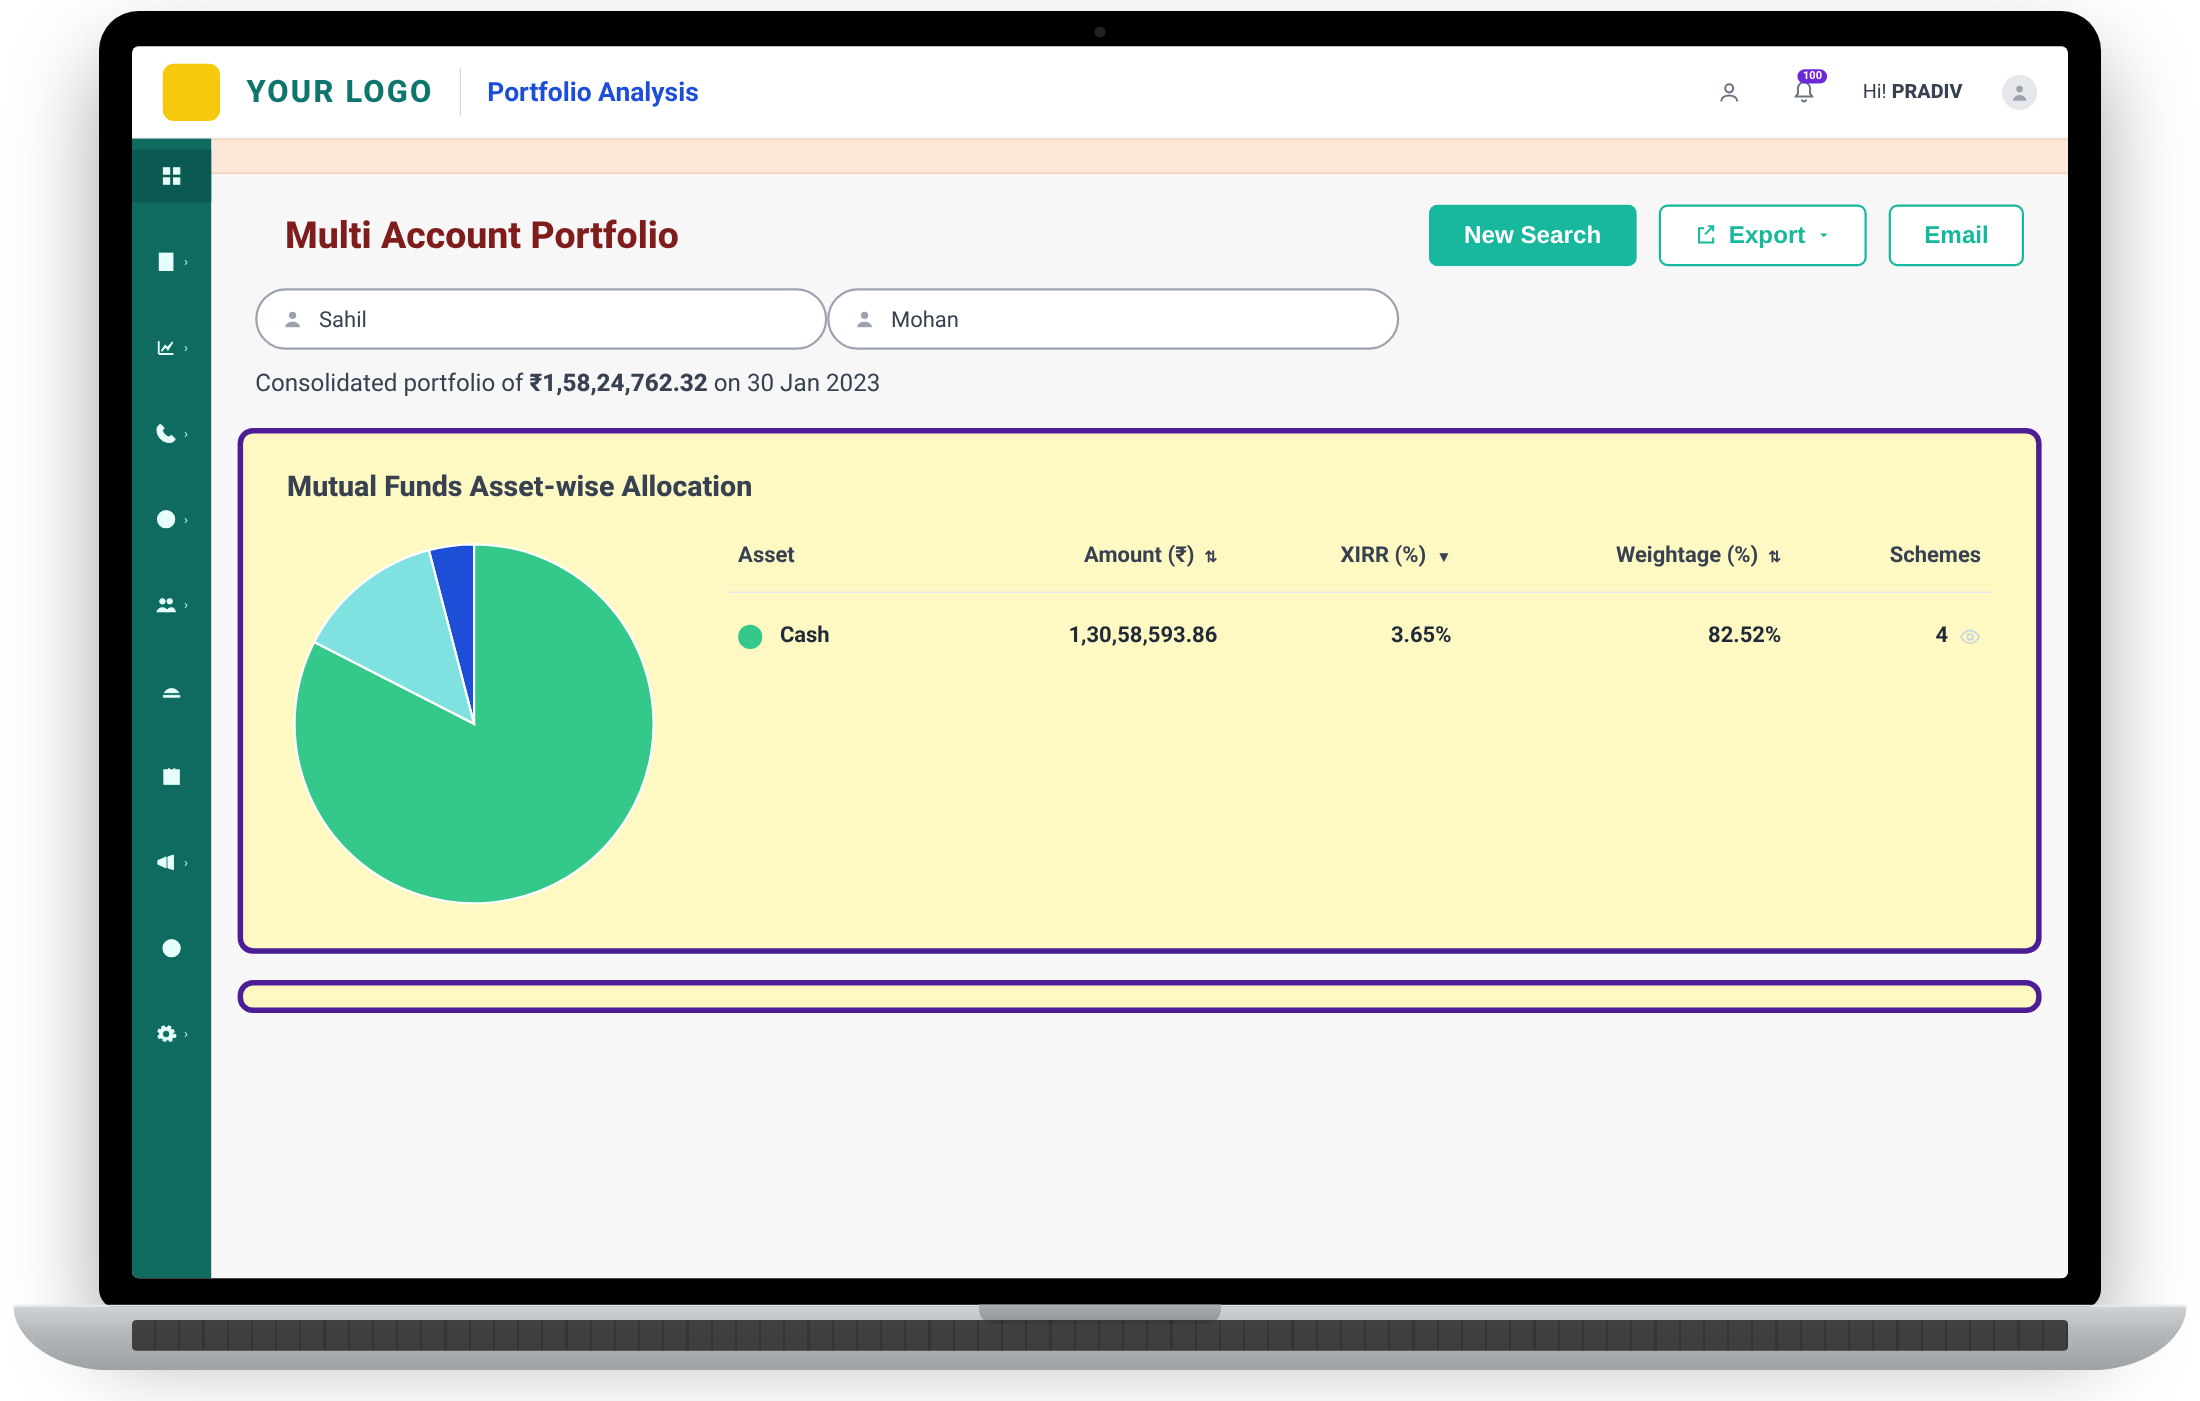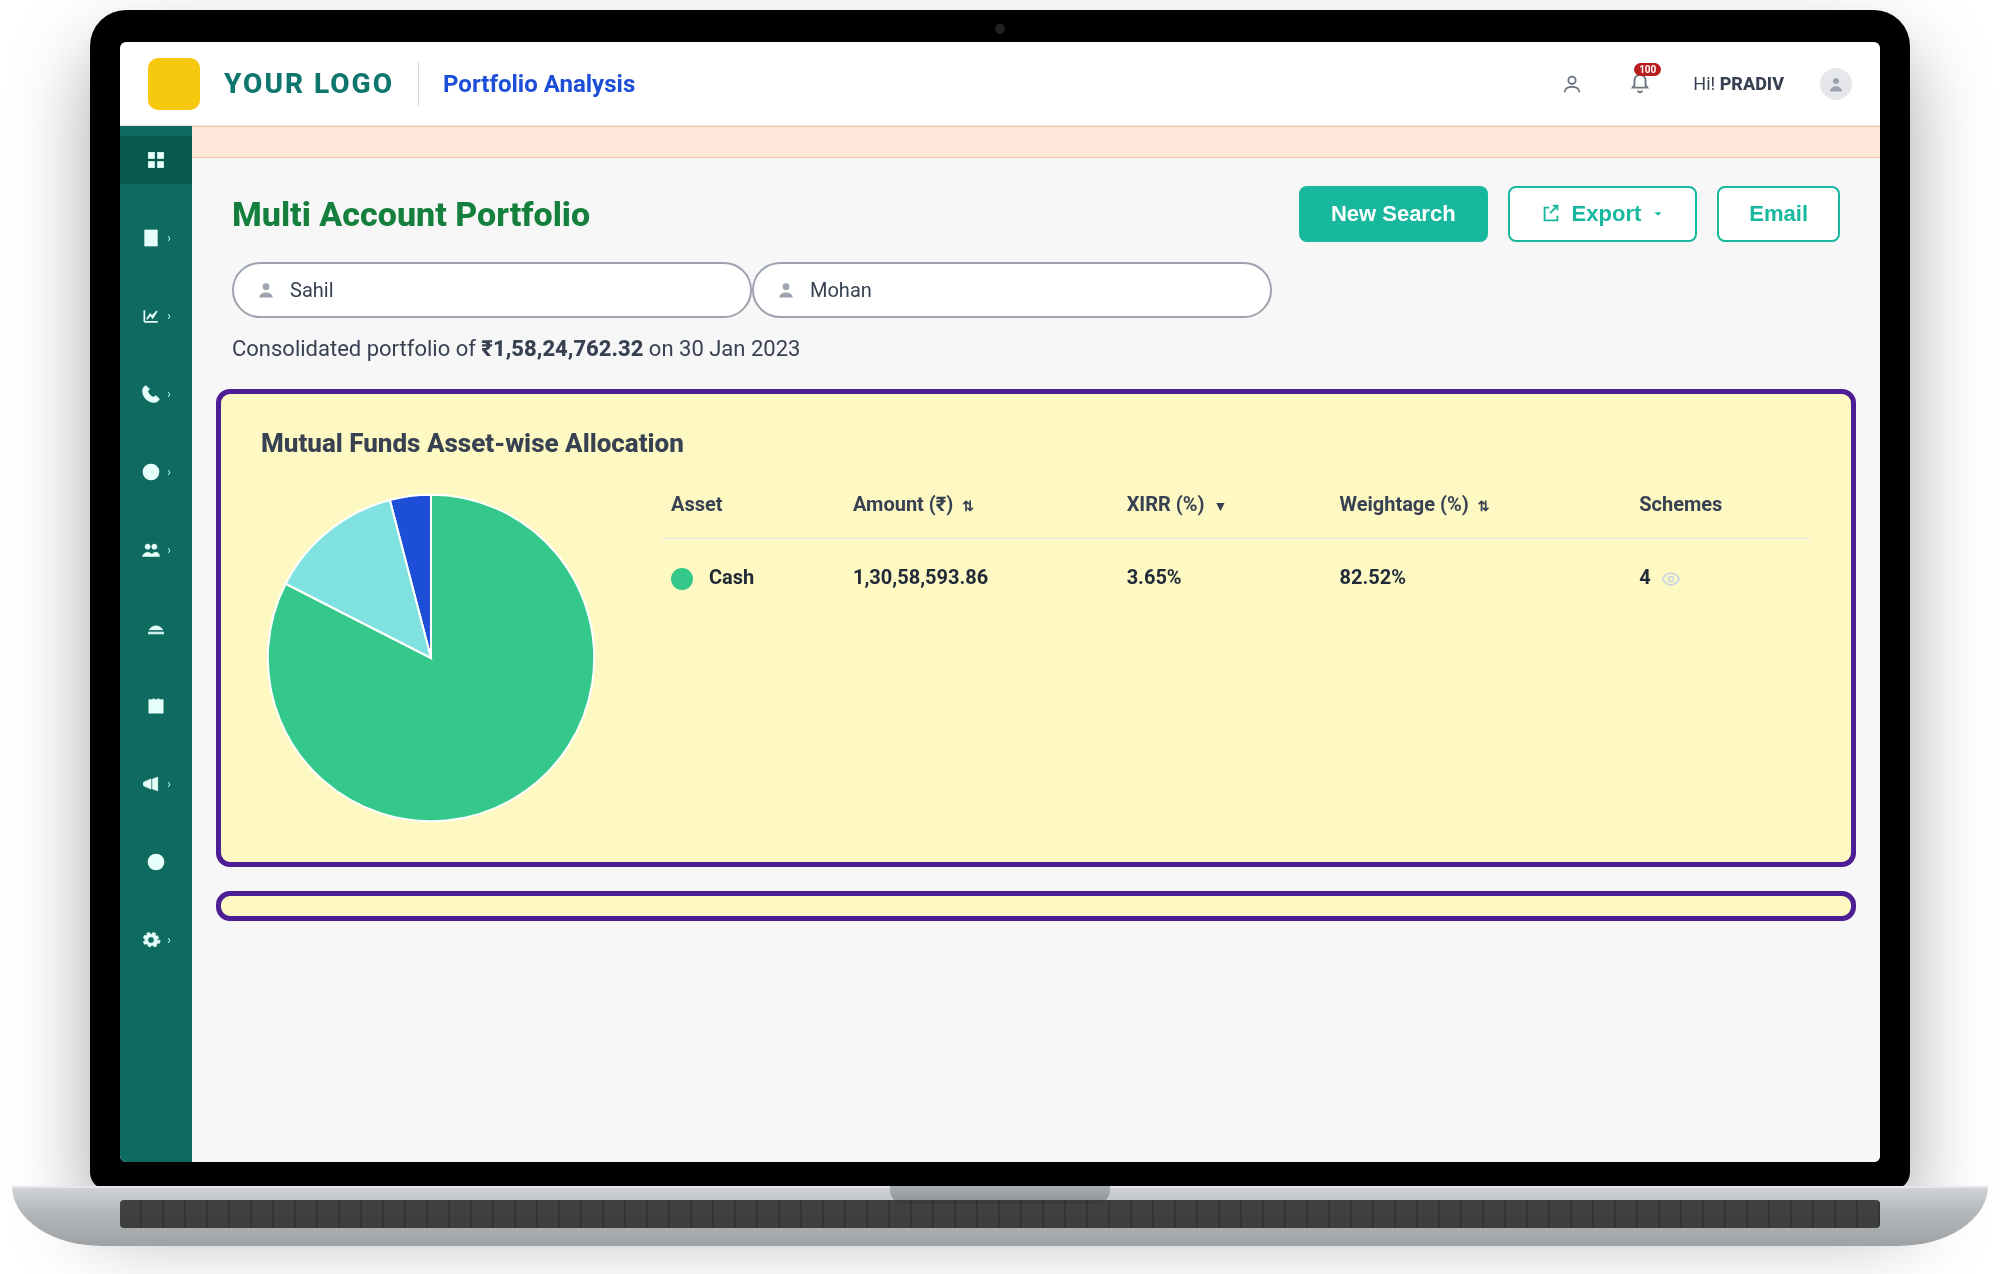--- a/index.html
+++ b/index.html
@@ -62,21 +62,21 @@
   }
   .brand {
     font-size:28px; font-weight:800; letter-spacing:2px; color:#0f766e;
   }
   .vrule { width:1px; height:44px; background:#d1d5db; }
   .page-title-top { font-size:24px; font-weight:700; color:#1d4ed8; }
   .topbar .spacer { flex:1; }
   .top-icon { width:22px; height:22px; color:#6b7280; position:relative; }
   .badge {
     position:absolute; top:-10px; right:-10px;
-    background:#b91c1c; color:#fff; font-size:10px; font-weight:700;
+    background:#6d28d9; color:#fff; font-size:10px; font-weight:700;
     border-radius:10px; padding:1px 5px;
   }
   .greet { font-size:18px; color:#374151; margin-left:18px; }
   .greet b { font-weight:800; }
   .avatar {
     width:32px; height:32px; border-radius:50%;
     background:#e5e7eb; display:flex; align-items:center; justify-content:center;
     color:#9ca3af; margin-left:12px;
   }
 
@@ -106,21 +106,21 @@
   }
   .notice-strip {
     height:32px; background:#fde7d8; border:1px solid #f5c6a5; border-left:none; border-right:none;
     margin-bottom:28px;
   }
 
   
   .heading-row {
     display:flex; align-items:center; padding:0 40px 20px 40px;
   }
-  .heading-row h1 { font-size:34px; font-weight:800; color:#15803d; }
+  .heading-row h1 { font-size:34px; font-weight:800; color:#7f1d1d;margin-left:27px; }
   .heading-row .spacer { flex:1; }
   .btn {
     height:56px; padding:17px 30px; border-radius:8px;
     font-size:22px; font-weight:700;
     display:inline-flex; align-items:center; gap:10px; cursor:pointer;
     border:2px solid transparent; margin-left:20px;
   }
   .btn.primary { background:#17b89d; color:#fff; }
   .btn.outline { background:#fff; color:#17b89d; border-color:#17b89d; }
 
@@ -152,21 +152,21 @@
   .pie-wrap { width:340px; height:340px; position:relative; margin-top:10px; }
   .pie-wrap svg { width:100%; height:100%; }
 
   table.alloc {
     flex:1; border-collapse:collapse; font-size:20px;
   }
   table.alloc th {
     text-align:left; font-weight:700; color:#374151;
     padding:14px 10px 22px 10px; border-bottom:1px solid #e5e7eb;
   }
-  table.alloc th.right, table.alloc td.right { text-align:left; }
+  table.alloc th.right, table.alloc td.right { text-align:right; }
   table.alloc td {
     padding:26px 10px; border-bottom:1px solid #e5e7eb;
     font-weight:700;
   }
   table.alloc tr:last-child td { border-bottom:none; }
   .dot {
     width:22px; height:22px; border-radius:50%; display:inline-block;
     vertical-align:middle; margin-right:16px;
   }
   .eye { color:#cbd5e1; margin-left:10px; }

